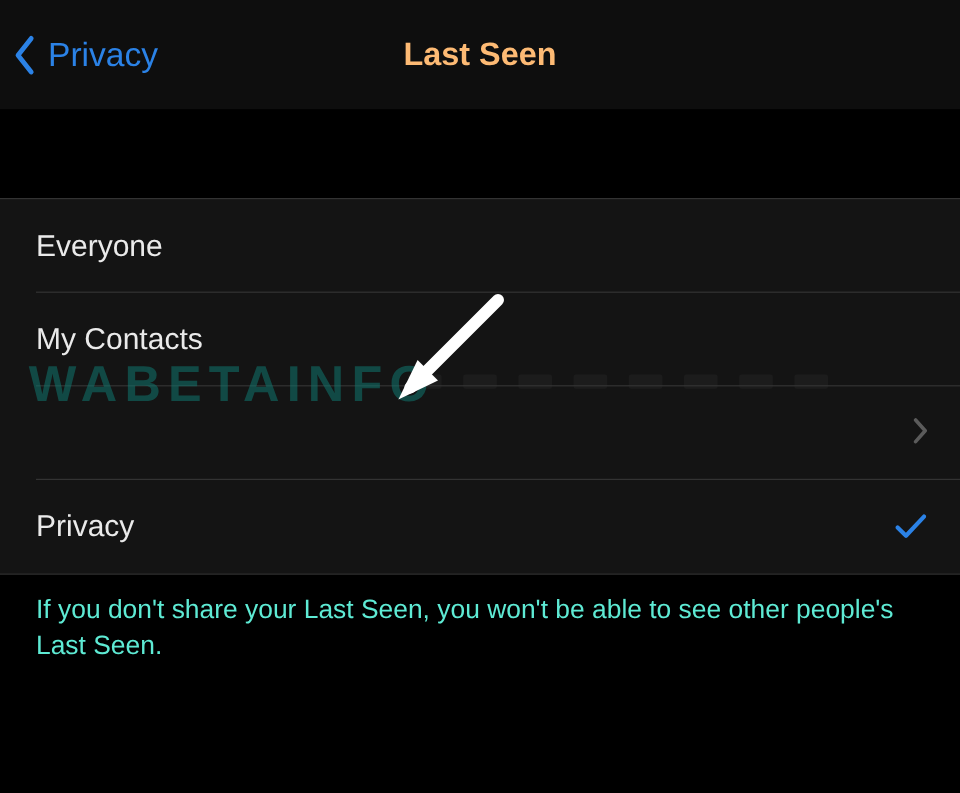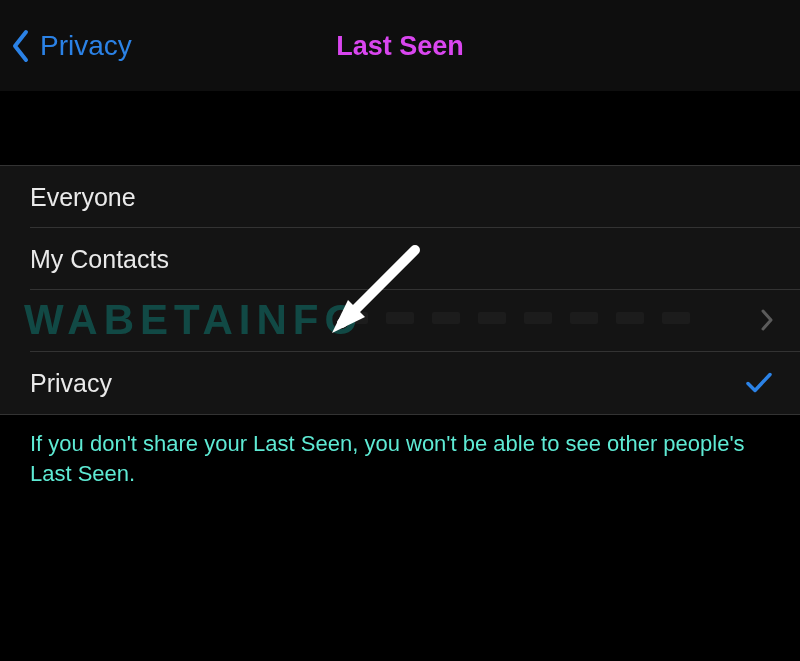--- a/index.html
+++ b/index.html
@@ -47,31 +47,31 @@
       width: 100%;
       height: 100%;
     }
     .nav-title {
       position: absolute;
       left: 50%;
       top: 50%;
       transform: translate(-50%, -50%);
       font-size: 27px;
       font-weight: 600;
-      color: #d946ef;
+      color: #fdba74;
     }
     .space {
       height: 74px;
       background: #000;
     }
     .list {
       background: #141414;
     }
     .row {
-      height: 62px;
+      height: 78px;
       display: flex;
       align-items: center;
       padding: 0 46px 0 30px;
       position: relative;
       cursor: pointer;
     }
     .row-label {
       font-size: 25px;
       color: #eaeaea;
       font-weight: 400;

